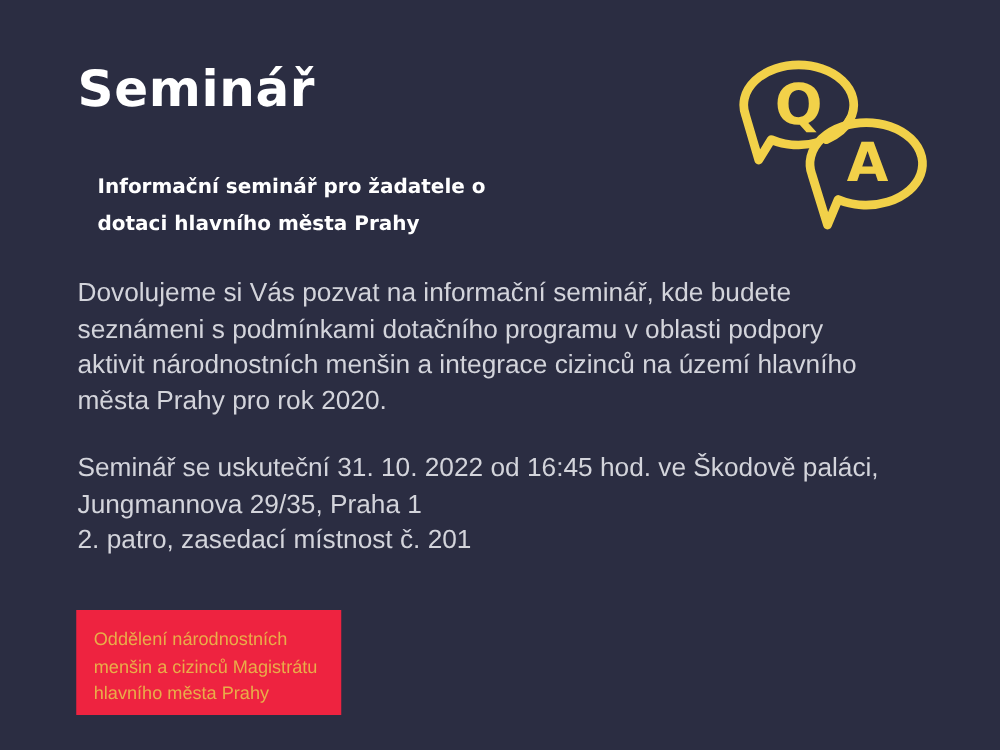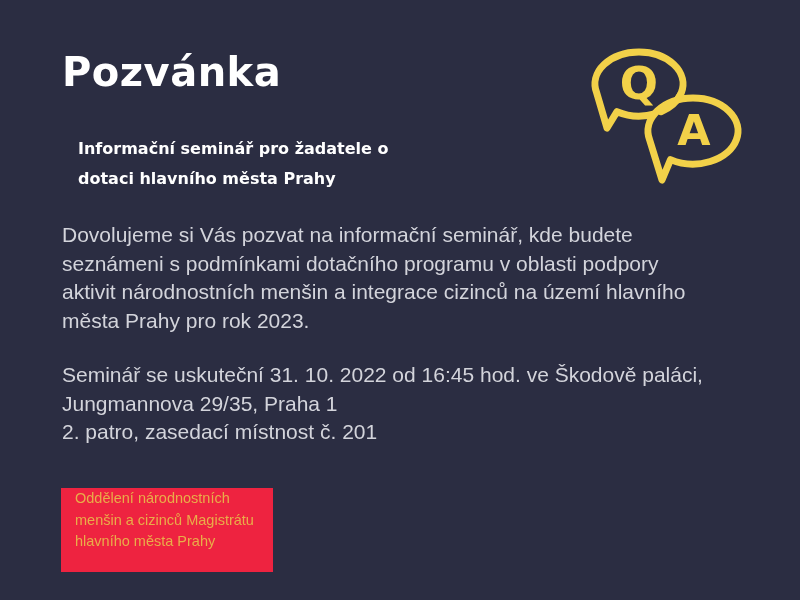--- a/index.html
+++ b/index.html
@@ -43,21 +43,21 @@
     white-space: pre-line;
   }
   .para-1 { top: 221px; }
   .para-2 { top: 361px; }
   .badge {
     position: absolute;
     left: 61px; top: 488px;
     width: 212px; height: 84px;
     box-sizing: border-box;
     background: #ee2340;
-    padding: 0 14px;
+    padding: 14px 14px;
   }
   .badge-text {
     margin: 0;
     font-size: 14.5px;
     line-height: 21.5px;
     color: #e9ad49;
     white-space: pre;
   }
   .qa-icon {
     position: absolute;
@@ -79,37 +79,37 @@
   .bubble-letter {
     fill: #f2d149;
     font-family: "DejaVu Sans", sans-serif;
     font-weight: bold;
     text-anchor: middle;
   }
 </style>
 </head>
 <body>
 
-<h1 class="title">Pozvánka</h1>
+<h1 class="title">Seminář</h1>
 
 <h2 class="subtitle">Informační seminář pro žadatele o
 dotaci hlavního města Prahy</h2>
 
 <svg class="qa-icon" viewBox="583 38 172 156" xmlns="http://www.w3.org/2000/svg">
   <path class="bubble" d="M 596.5,92.3 A 44,32 0 1 1 617,111.7 L 607,128 Z"></path>
   <text class="bubble-letter" x="639" y="99" font-size="45">Q</text>
   <path class="bubble" d="M 649.5,139.5 A 45,33 0 1 1 670.5,159.6 L 662,180 Z"></path>
   <path class="weave" d="M 680.3,94.9 A 44,32 0 0 1 661,111.7"></path>
   <text class="bubble-letter" x="694" y="145" font-size="43">A</text>
 </svg>
 
 <p class="para para-1">Dovolujeme si Vás pozvat na informační seminář, kde budete
 seznámeni s podmínkami dotačního programu v oblasti podpory
 aktivit národnostních menšin a integrace cizinců na území hlavního
-města Prahy pro rok 2023.</p>
+města Prahy pro rok 2020.</p>
 
 <p class="para para-2">Seminář se uskuteční 31. 10. 2022 od 16:45 hod. ve Škodově paláci,
 Jungmannova 29/35, Praha 1
 2. patro, zasedací místnost č. 201</p>
 
 <div class="badge">
   <p class="badge-text">Oddělení národnostních
 menšin a cizinců Magistrátu
 hlavního města Prahy</p>
 </div>

